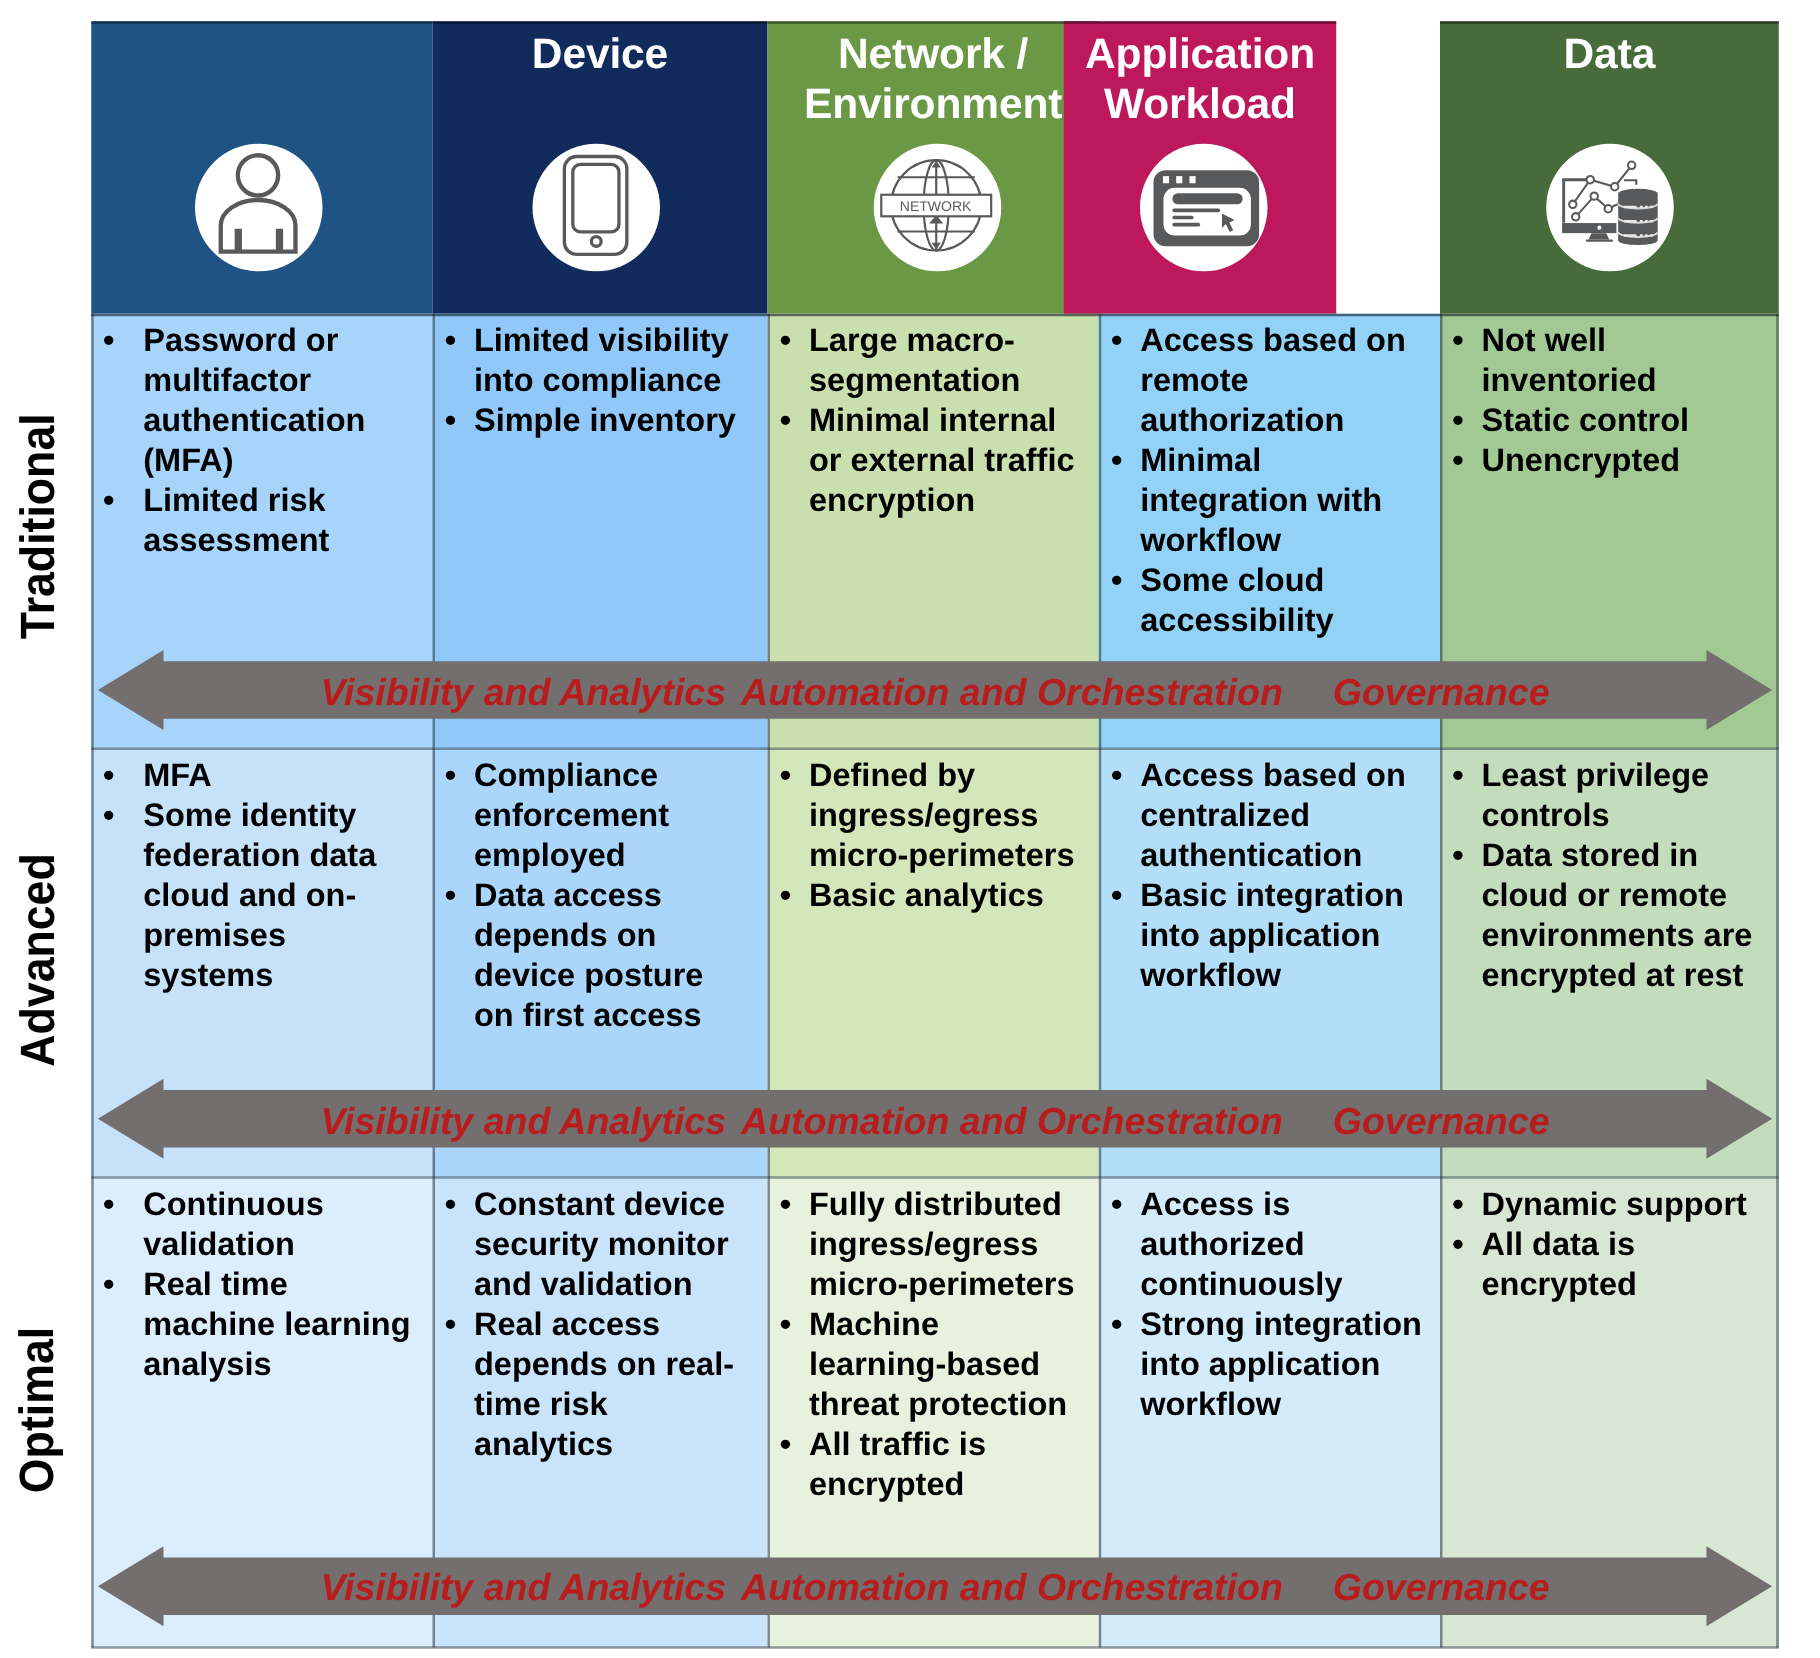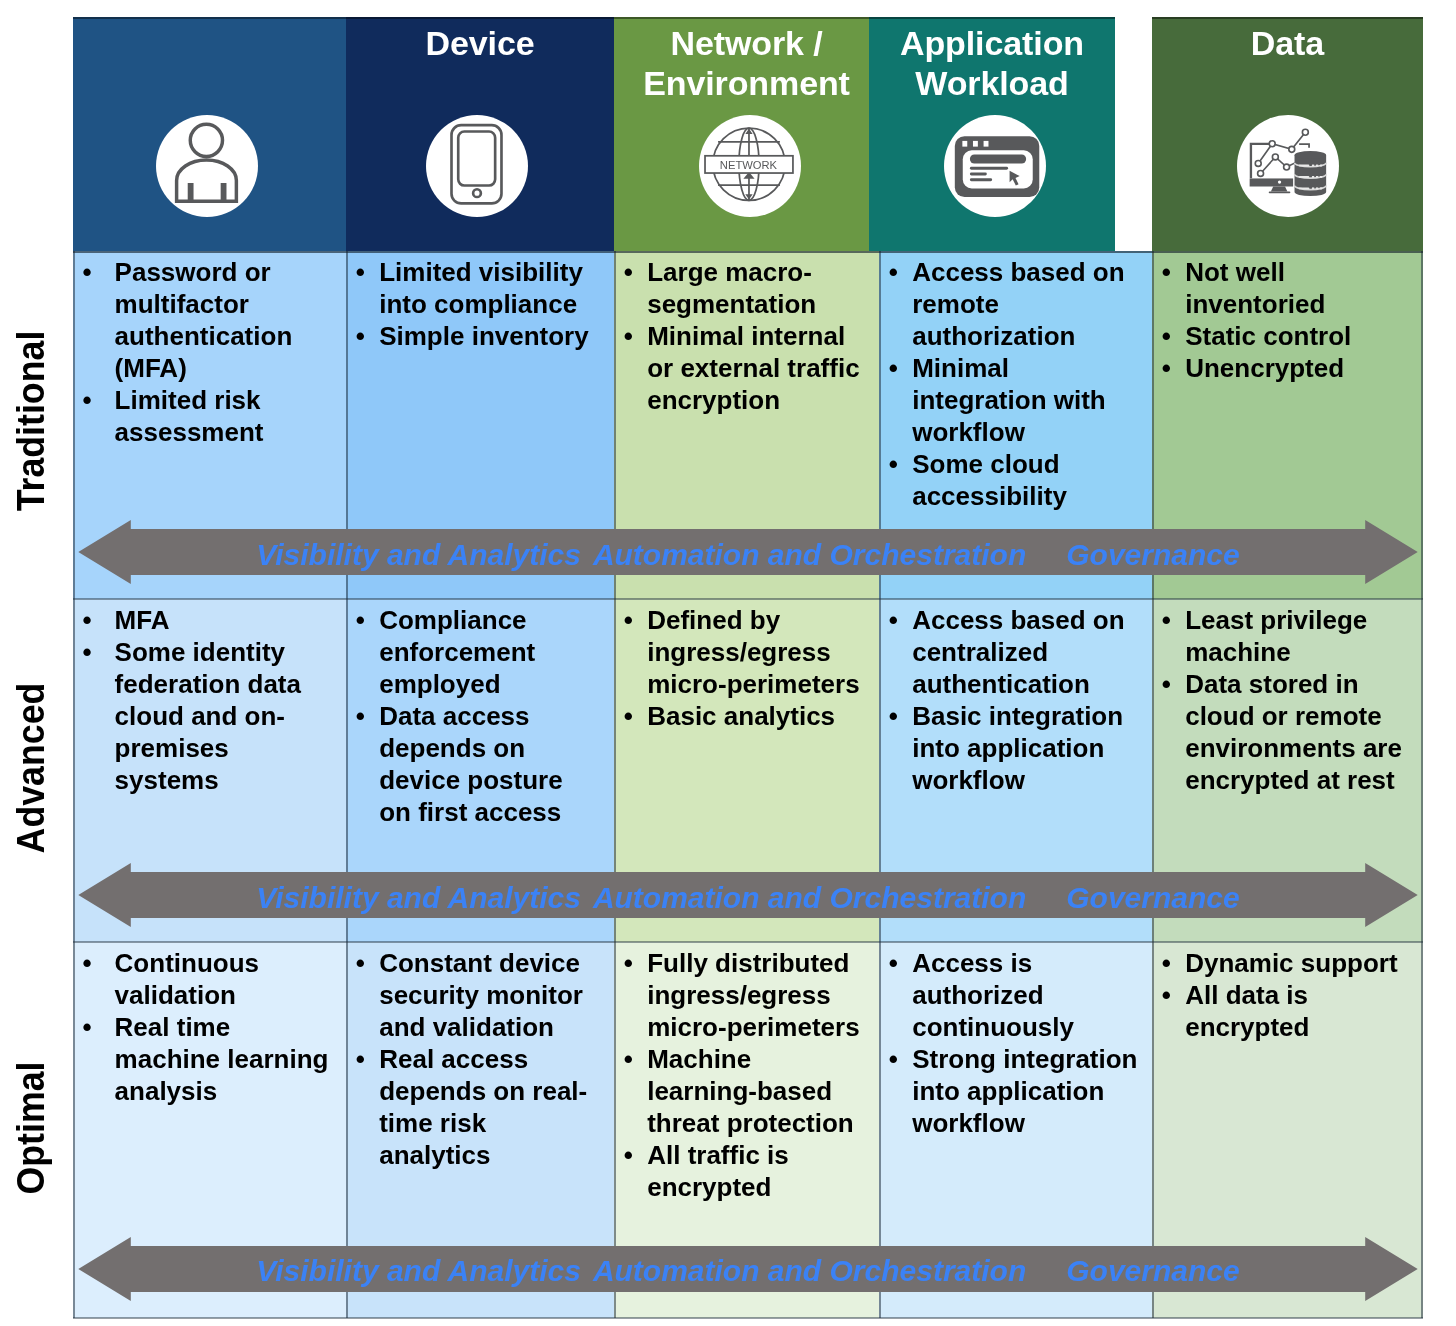--- a/index.html
+++ b/index.html
@@ -31,21 +31,21 @@
 
   .rowlabel{position:absolute;display:flex;align-items:center;justify-content:center;}
   .rowlabel > span{display:block;font-weight:bold;font-size:38.5px;line-height:40px;
             color:#000000;white-space:nowrap;
             transform:rotate(-90deg) scaleX(0.928);transform-origin:50% 50%;}
 
   .arrowwrap{position:absolute;left:0;}
   .arrowwrap svg{display:block;}
   .arrowtext{position:absolute;left:0;top:2.5px;width:100%;height:100%;
              display:flex;align-items:center;justify-content:center;
-             color:#3b82f6;font-weight:bold;font-style:italic;font-size:30px;
+             color:#b91c1c;font-weight:bold;font-style:italic;font-size:30px;
              white-space:nowrap;}
   .arrowtext span{display:inline-block;}
   .seg2{margin-left:12px;}
   .seg3{margin-left:40px;}
 </style>
 </head>
 <body>
 
 <div id="stage">
   <div class="grid" id="grid">
@@ -83,21 +83,21 @@
      <path d="M49 12.9 V83.7"></path>
    </g>
    <path d="M49 13.4 l-3.6 5.3 h7.2 z" fill="#58595B"></path>
    <path d="M49 55.9 l-5.5 6.7 h11 z" fill="#58595B"></path>
    <path d="M49 82.9 l-3.6 -5.3 h7.2 z" fill="#58595B"></path>
    <rect x="5.9" y="40" width="86.2" height="16.9" fill="#ffffff" stroke="#58595B" stroke-width="1.7"></rect>
    <text x="48.5" y="52.8" font-family="Liberation Sans, sans-serif" font-size="11" fill="#58595B" text-anchor="middle">NETWORK</text>
  </svg>
         </div>
      </div>
-      <div class="colhead" style="left:796px;width:246px;background:#0f766e">
+      <div class="colhead" style="left:778px;width:218px;background:#be185d">
        <div class="htitle">Application Workload</div>
        <div class="hicon" style="top:95.5px;margin-left:2.6px">
           <svg viewBox="0 0 100 100">
    <rect x="10.6" y="20.8" width="82.8" height="59.6" rx="9.5" fill="#58595B"></rect>
    <rect x="18" y="25.4" width="4.8" height="5.6" fill="#ffffff"></rect>
    <rect x="28.4" y="25.4" width="4.8" height="5.6" fill="#ffffff"></rect>
    <rect x="38.8" y="25.4" width="4.8" height="5.6" fill="#ffffff"></rect>
    <rect x="18.4" y="34.6" width="68.6" height="37.4" rx="8.8" fill="#ffffff"></rect>
    <rect x="25.4" y="38.8" width="55.1" height="8.7" rx="4.3" fill="#58595B"></rect>
    <rect x="25.4" y="50.8" width="37.4" height="2.9" rx="1.45" fill="#58595B"></rect>
@@ -210,21 +210,21 @@
         </ul>
       </div>
       <div class="cell" style="left:806px;top:582.1px;width:273px;height:343.1px;background:#B2DEFA;padding-top:5px;">
             <ul style="width:259.2px">
           <li style="padding-left:33.2px"><span class="bul" style="left:9.8px">•</span><span>Access based on centralized authentication</span></li>
           <li style="padding-left:33.2px"><span class="bul" style="left:9.8px">•</span><span>Basic integration into application workflow</span></li>
         </ul>
       </div>
       <div class="cell" style="left:1079px;top:582.1px;width:271px;height:343.1px;background:#C3DCBC;padding-top:5px;">
             <ul style="width:250.2px">
-          <li style="padding-left:33.2px"><span class="bul" style="left:9.8px">•</span><span>Least privilege machine</span></li>
+          <li style="padding-left:33.2px"><span class="bul" style="left:9.8px">•</span><span>Least privilege controls</span></li>
           <li style="padding-left:33.2px"><span class="bul" style="left:9.8px">•</span><span>Data stored in cloud or remote environments are encrypted at rest</span></li>
         </ul>
       </div>
       <div class="cell" style="left:0px;top:925.2px;width:273px;height:376.20000000000005px;background:#DCEEFD;padding-top:5px;">
             <ul style="width:260.6px">
           <li style="padding-left:41.6px"><span class="bul" style="left:9.4px">•</span><span>Continuous validation</span></li>
           <li style="padding-left:41.6px"><span class="bul" style="left:9.4px">•</span><span>Real time machine learning analysis</span></li>
         </ul>
       </div>
       <div class="cell" style="left:273px;top:925.2px;width:268px;height:376.20000000000005px;background:#C8E3FA;padding-top:5px;">

